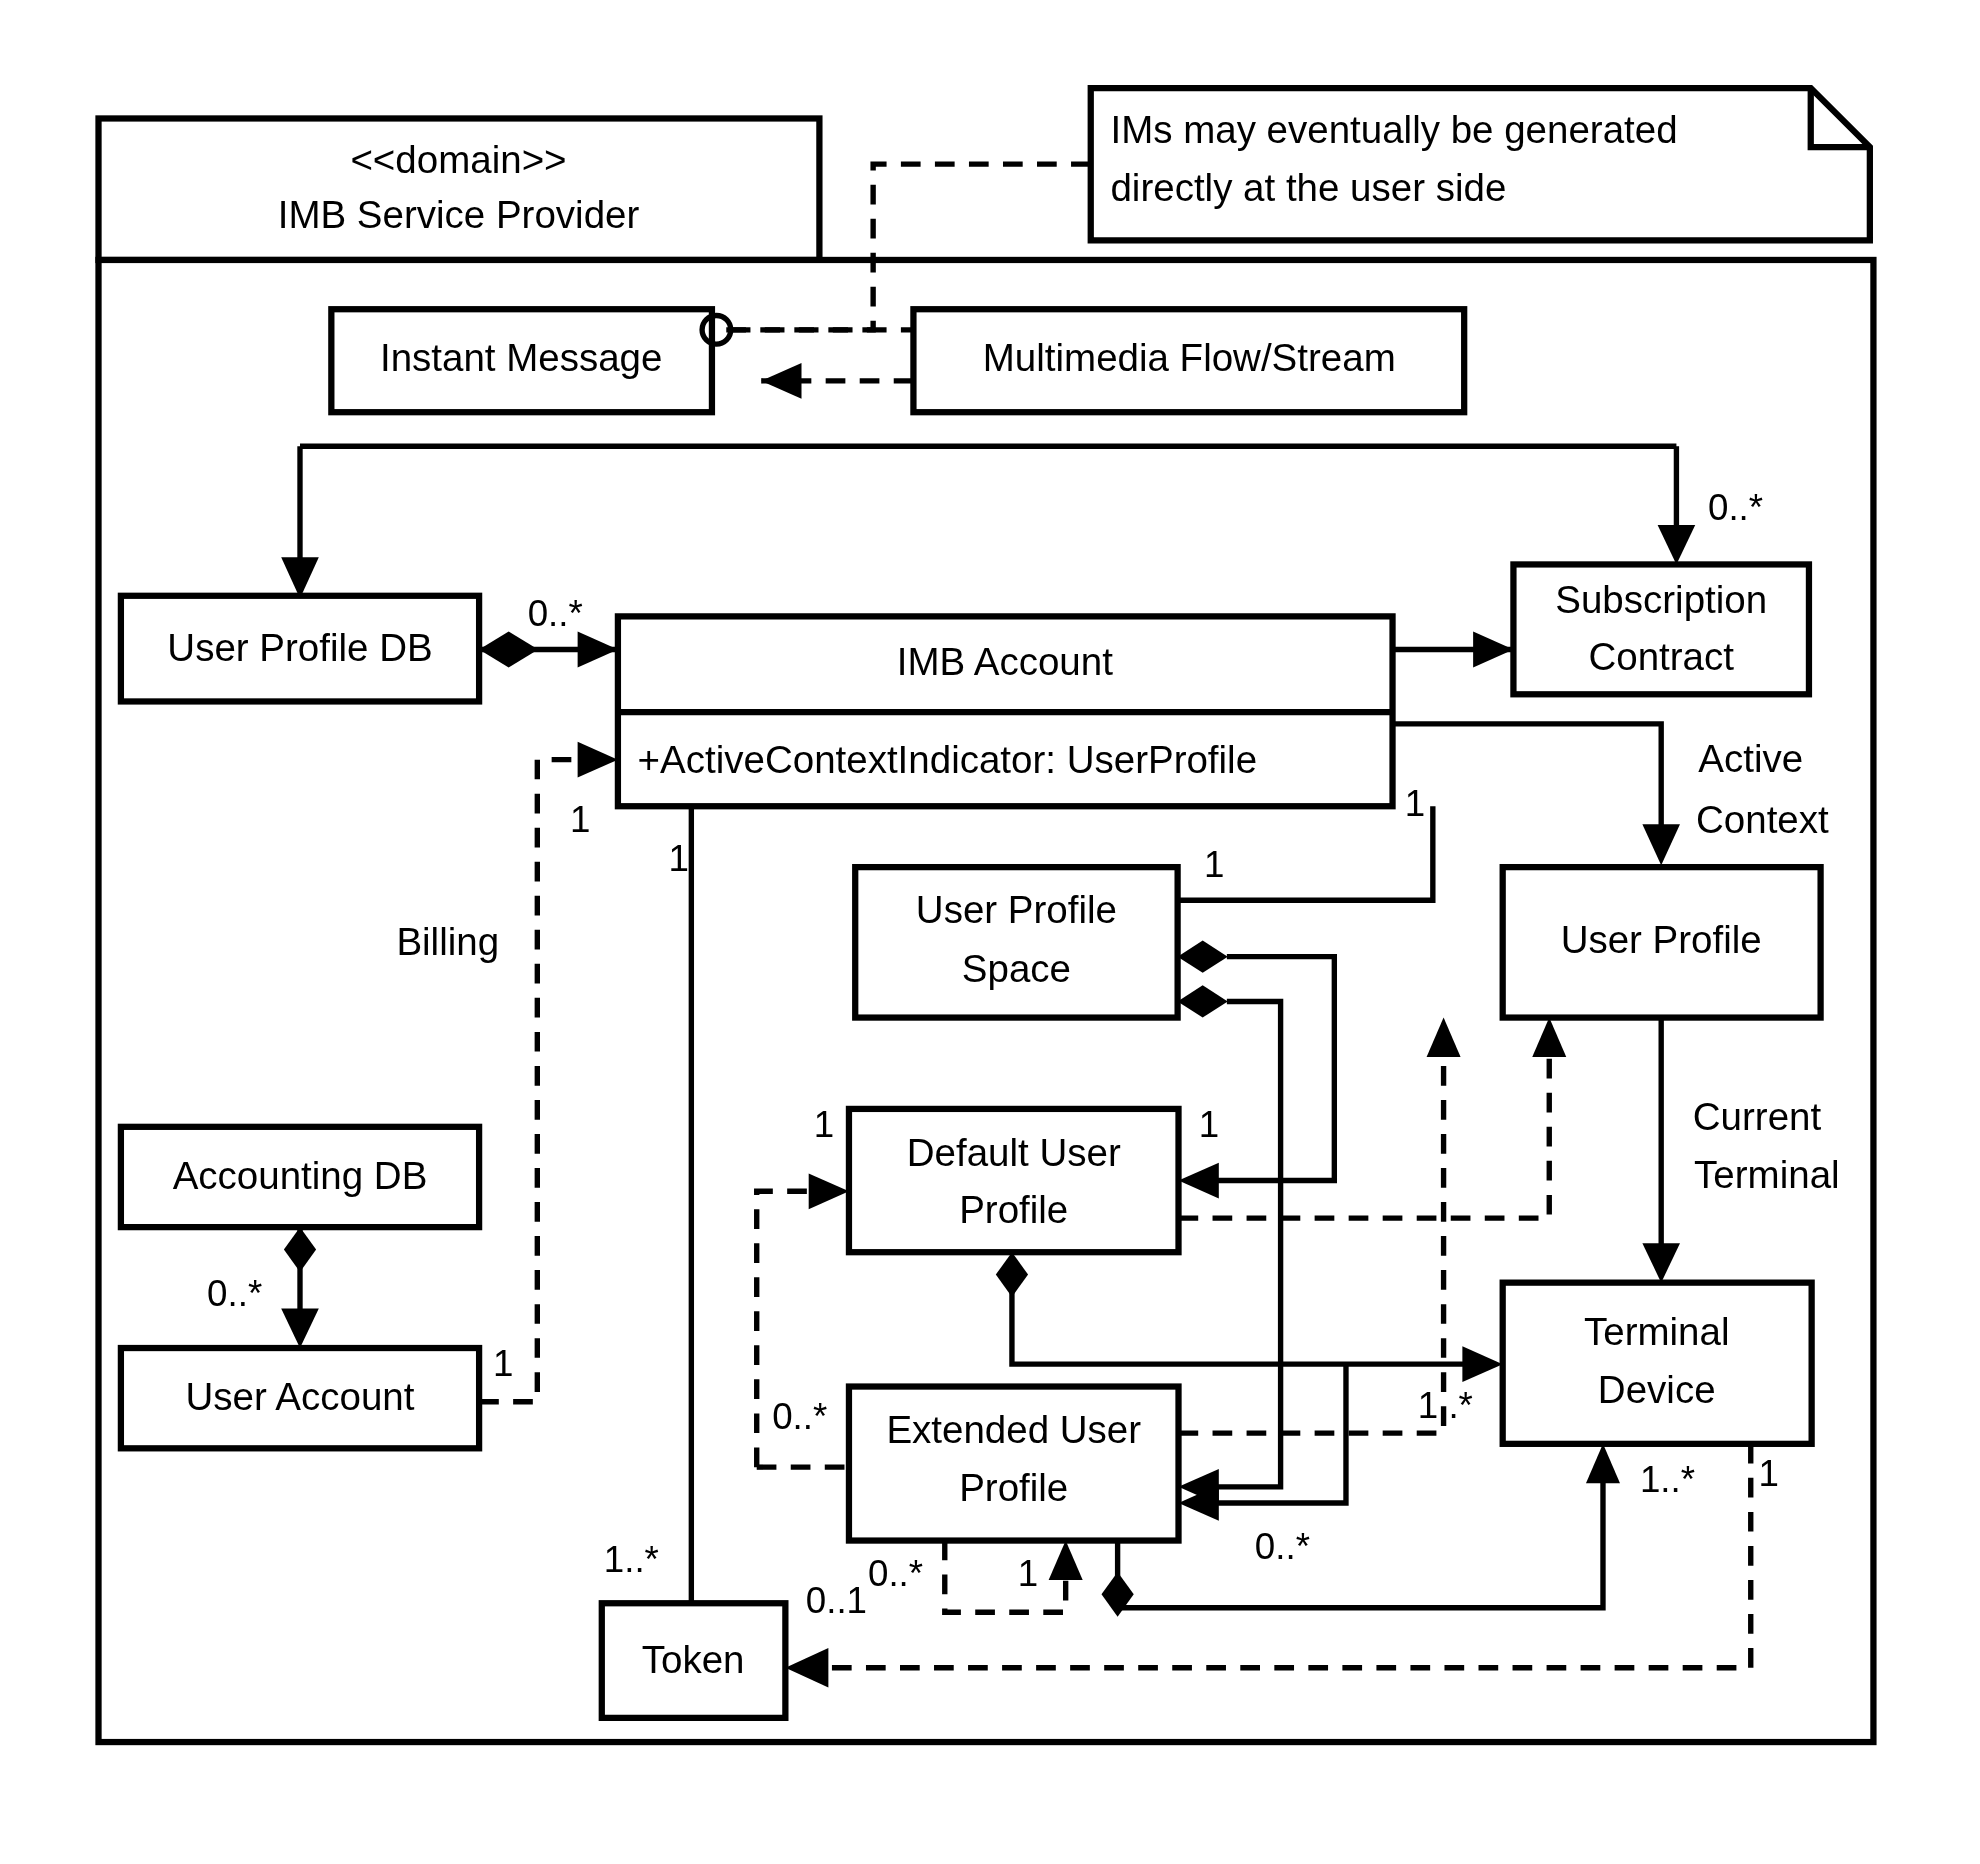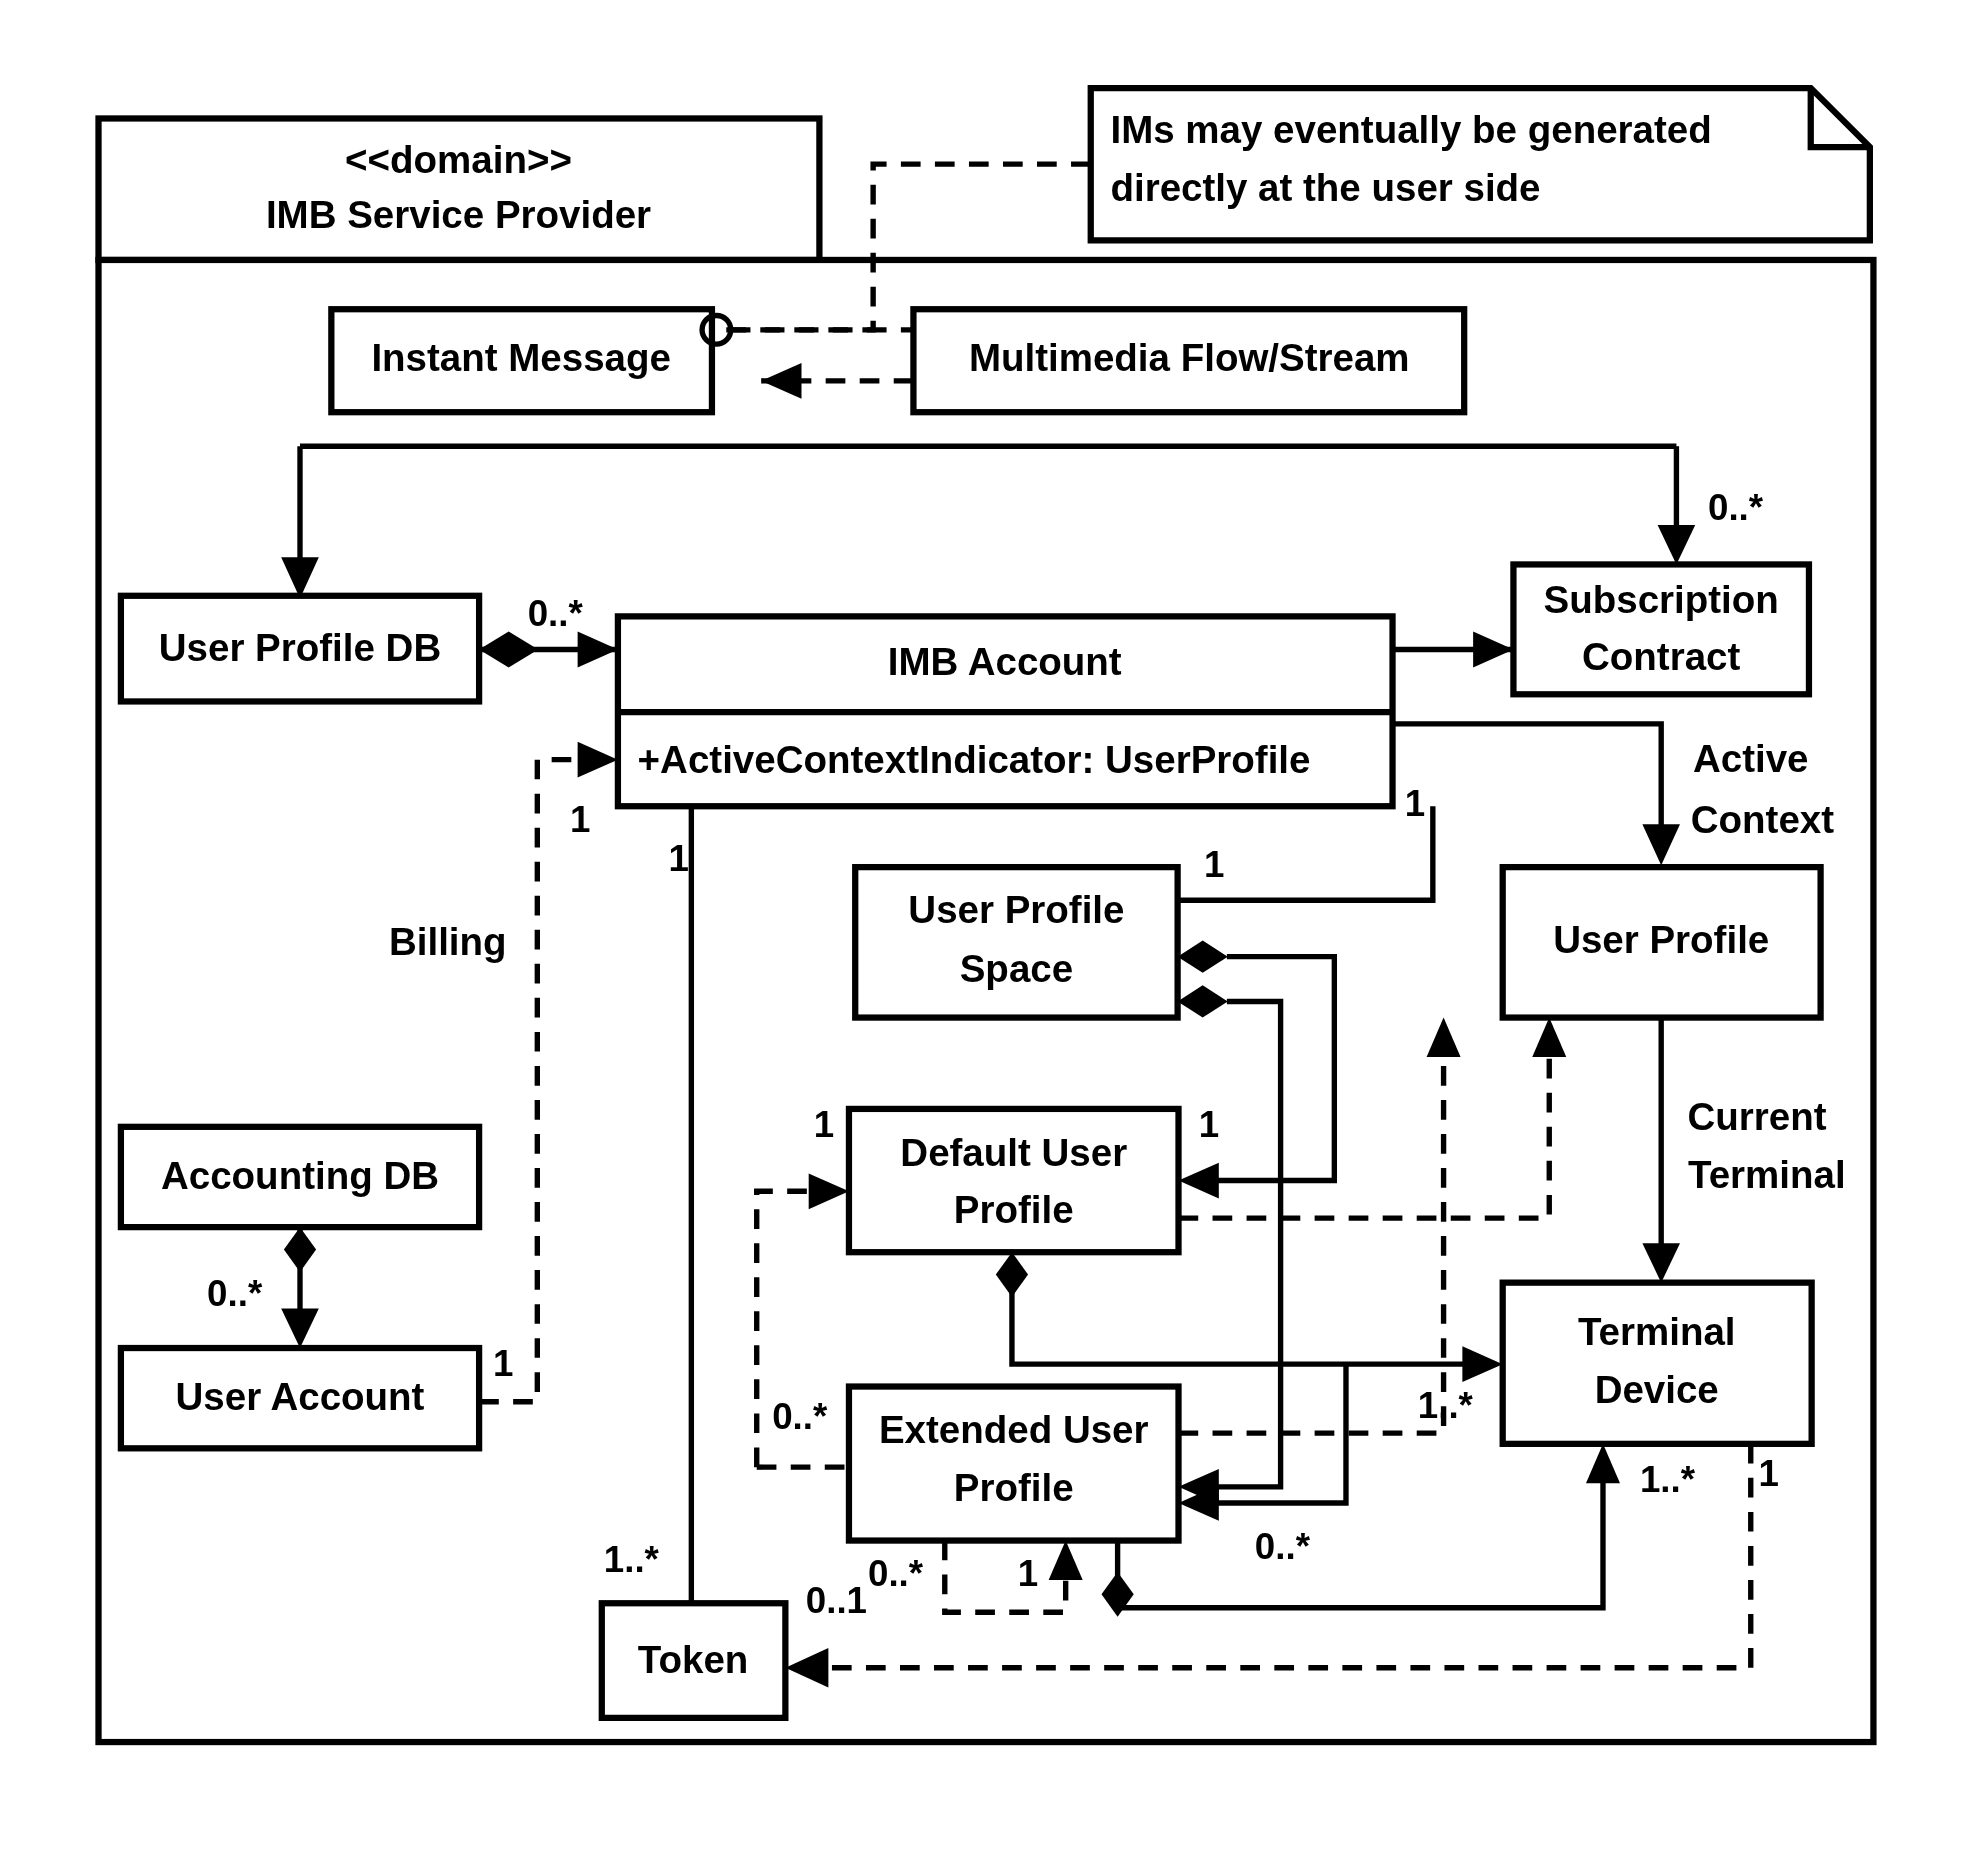--- a/index.html
+++ b/index.html
@@ -10,21 +10,20 @@
   }
   body {
     font-family: "Liberation Sans", sans-serif;
   }
   #canvas {
     position: relative;
     width: 1980px;
     height: 1746px;
     background: #ffffff;
     overflow: hidden;
-    font-weight: bold;
   }
   svg.layer {
     position: absolute;
     left: 0;
     top: 0;
     width: 1980px;
     height: 1865px;
   }
   .boxtext {
     font-family: "Liberation Sans", sans-serif;

